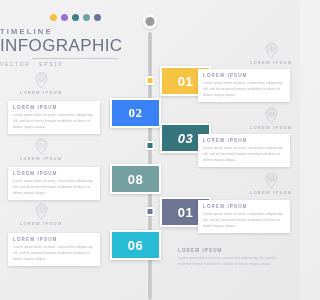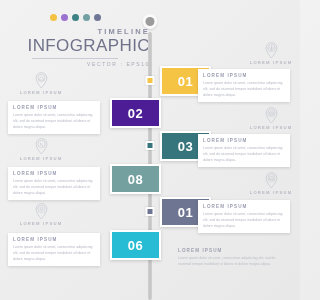--- a/index.html
+++ b/index.html
@@ -4,21 +4,21 @@
 <style>
   * { margin:0; padding:0; box-sizing:border-box; }
   html,body { width:300px; height:300px; }
   body {
     font-family:"Liberation Sans", sans-serif;
     background:linear-gradient(135deg,#f2f2f2 0%,#eeeeee 45%,#e8e8e8 100%);
     position:relative; overflow:hidden;
   }
 
   
-  .header { position:absolute; left:0; top:14px; width:150px; text-align:right; }
+  .header { position:absolute; left:0; top:14px; width:150px; text-align:left; }
   .dots { display:flex; justify-content:center; gap:4px; margin-bottom:6px; }
   .dot { width:7px; height:7px; border-radius:50%; }
 
   .kicker {
     font-size:7.5px; letter-spacing:2.2px; color:#8d8fa3;
     font-weight:bold; margin-bottom:1px;
   }
   .bigtitle {
     font-size:17px; letter-spacing:0.4px; color:#6f7289;
     font-weight:normal; line-height:1.05;
@@ -118,30 +118,30 @@
       <div class="fill" style="background: rgb(246, 196, 69);">01</div>
     </div>
     <div class="card" style="left: 198px; top: 69px; width: 92px;">
       <div class="ttl">LOREM IPSUM</div>
       <div class="body">Lorem ipsum dolor sit amet, consectetur adipisicing elit, sed do eiusmod tempor incididunt ut labore et dolore magna aliqua.</div>
     </div>
     <div class="node" style="top: 108px;">
       <i style="background: rgb(155, 114, 207);"></i>
     </div>
     <div class="tile" style="top: 98px; left: 110px;">
-      <div class="fill" style="background: #4c1d95;">02</div>
+      <div class="fill" style="background: #3b82f6; font-family: Liberation Serif, serif;">02</div>
     </div>
     <div class="card" style="left: 8px; top: 101px; width: 92px;">
       <div class="ttl">LOREM IPSUM</div>
       <div class="body">Lorem ipsum dolor sit amet, consectetur adipisicing elit, sed do eiusmod tempor incididunt ut labore et dolore magna aliqua.</div>
     </div>
     <div class="node" style="top: 141px;">
       <i style="background: rgb(55, 117, 125);"></i>
     </div>
-    <div class="tile" style="top: 131px; left: 160px;">
+    <div class="tile" style="top: 123px; left: 160px; font-style: italic;">
       <div class="fill" style="background: rgb(55, 117, 125);">03</div>
     </div>
     <div class="card" style="left: 198px; top: 134px; width: 92px;">
       <div class="ttl">LOREM IPSUM</div>
       <div class="body">Lorem ipsum dolor sit amet, consectetur adipisicing elit, sed do eiusmod tempor incididunt ut labore et dolore magna aliqua.</div>
     </div>
     <div class="node" style="top: 174px;">
       <i style="background: rgb(116, 160, 160);"></i>
     </div>
     <div class="tile" style="top: 164px; left: 110px;">

